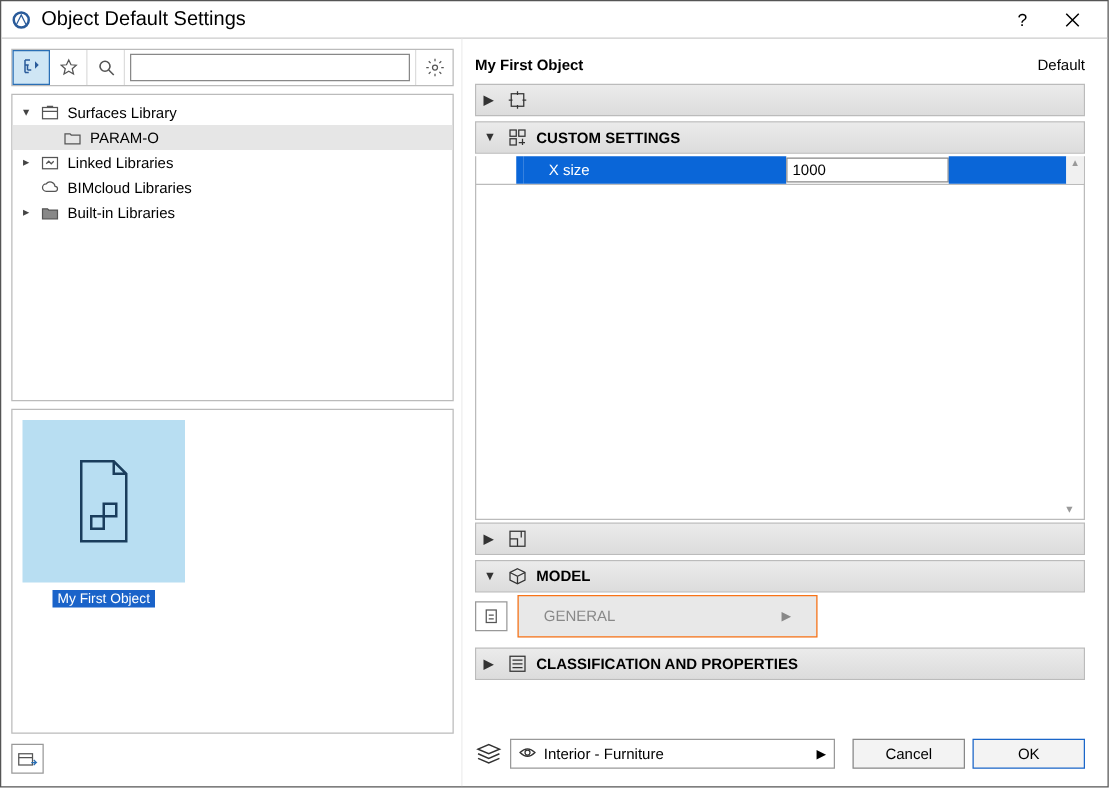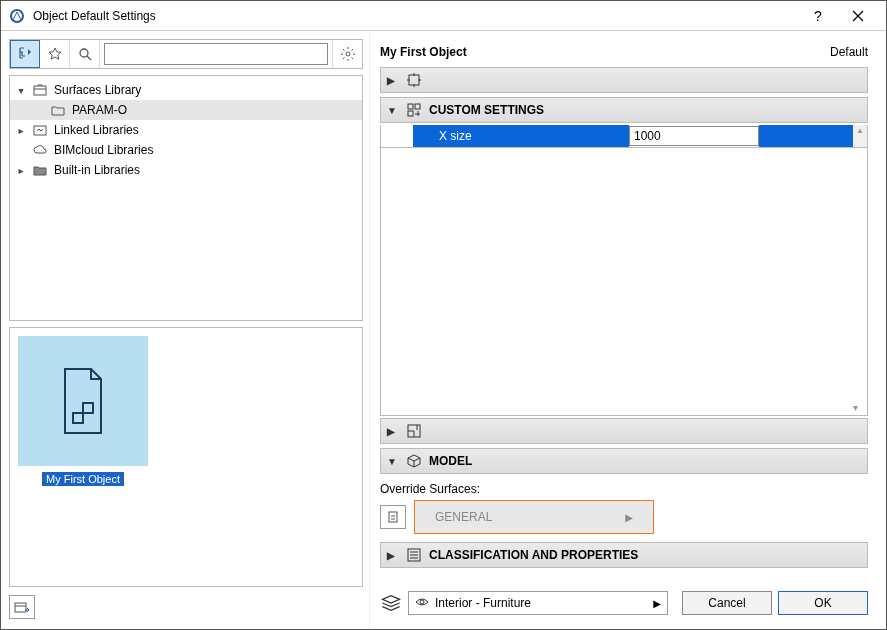--- a/index.html
+++ b/index.html
@@ -1,20 +1,20 @@
 <!DOCTYPE html>
 <html><head>
 <meta charset="utf-8">
 <style>
   * { box-sizing: border-box; font-family: "Segoe UI", Tahoma, sans-serif; font-size: 12px; }
   html, body { margin:0; padding:0; }
   body { width:887px; height:630px; background:#fff; border:1px solid #555; position:relative; }
   .titlebar { height:30px; display:flex; align-items:center; padding:0 8px; border-bottom:1px solid #ccc; }
   .titlebar .appicon { width:16px; height:16px; margin-right:8px; display:flex; align-items:center; justify-content:center;}
-  .titlebar .title { flex:1; font-size:12px; }
+  .titlebar .title { flex:1; font-size:16px; }
   .titlebar .winbtn { width:40px; height:30px; display:flex; align-items:center; justify-content:center; }
   .winbtn svg { width:12px; height:12px; }
   .main { display:flex; height:calc(100% - 30px); }
   .left { width:368px; display:flex; flex-direction:column; padding:8px 6px 8px 8px; }
   .right { flex:1; display:flex; flex-direction:column; padding:8px 8px 8px 0; border-left:1px solid #eee;}
   .toolbar { height:30px; border:1px solid #bbb; display:flex; align-items:center; }
   .tbtn { width:30px; height:28px; display:flex; align-items:center; justify-content:center; border-right:1px solid #ddd; }
   .tbtn.active { background:#cfe6f5; border:1px solid #2a6fb5; }
   .tbtn:last-child { border-right:none; }
   .tbtn svg { width:16px; height:16px; }
@@ -239,21 +239,20 @@
     <div class="section">
       <span class="arrow">▼</span>
       <span class="sicon">
           <svg viewBox="0 0 16 16">
             <path d="M8 2 l6 3 v6 l-6 3 l-6-3 v-6 Z M2 5 l6 3 l6-3 M8 8 v6" fill="none" stroke="#333"></path>
           </svg>
         </span>
       <span>MODEL</span>
     </div>
 
-    <div class="overridelabel">Override Surfaces:</div>
     <div class="genrow">
       <div class="lockbtn">
         <svg width="14" height="14" viewBox="0 0 14 14">
             <rect x="3" y="2" width="8" height="10" fill="none" stroke="#555"></rect>
             <path d="M5 6 h4 M5 9 h4" stroke="#555"></path>
           </svg>
       </div>
       <div class="gen">
         <span>GENERAL</span>
         <span class="chev">▶</span>

